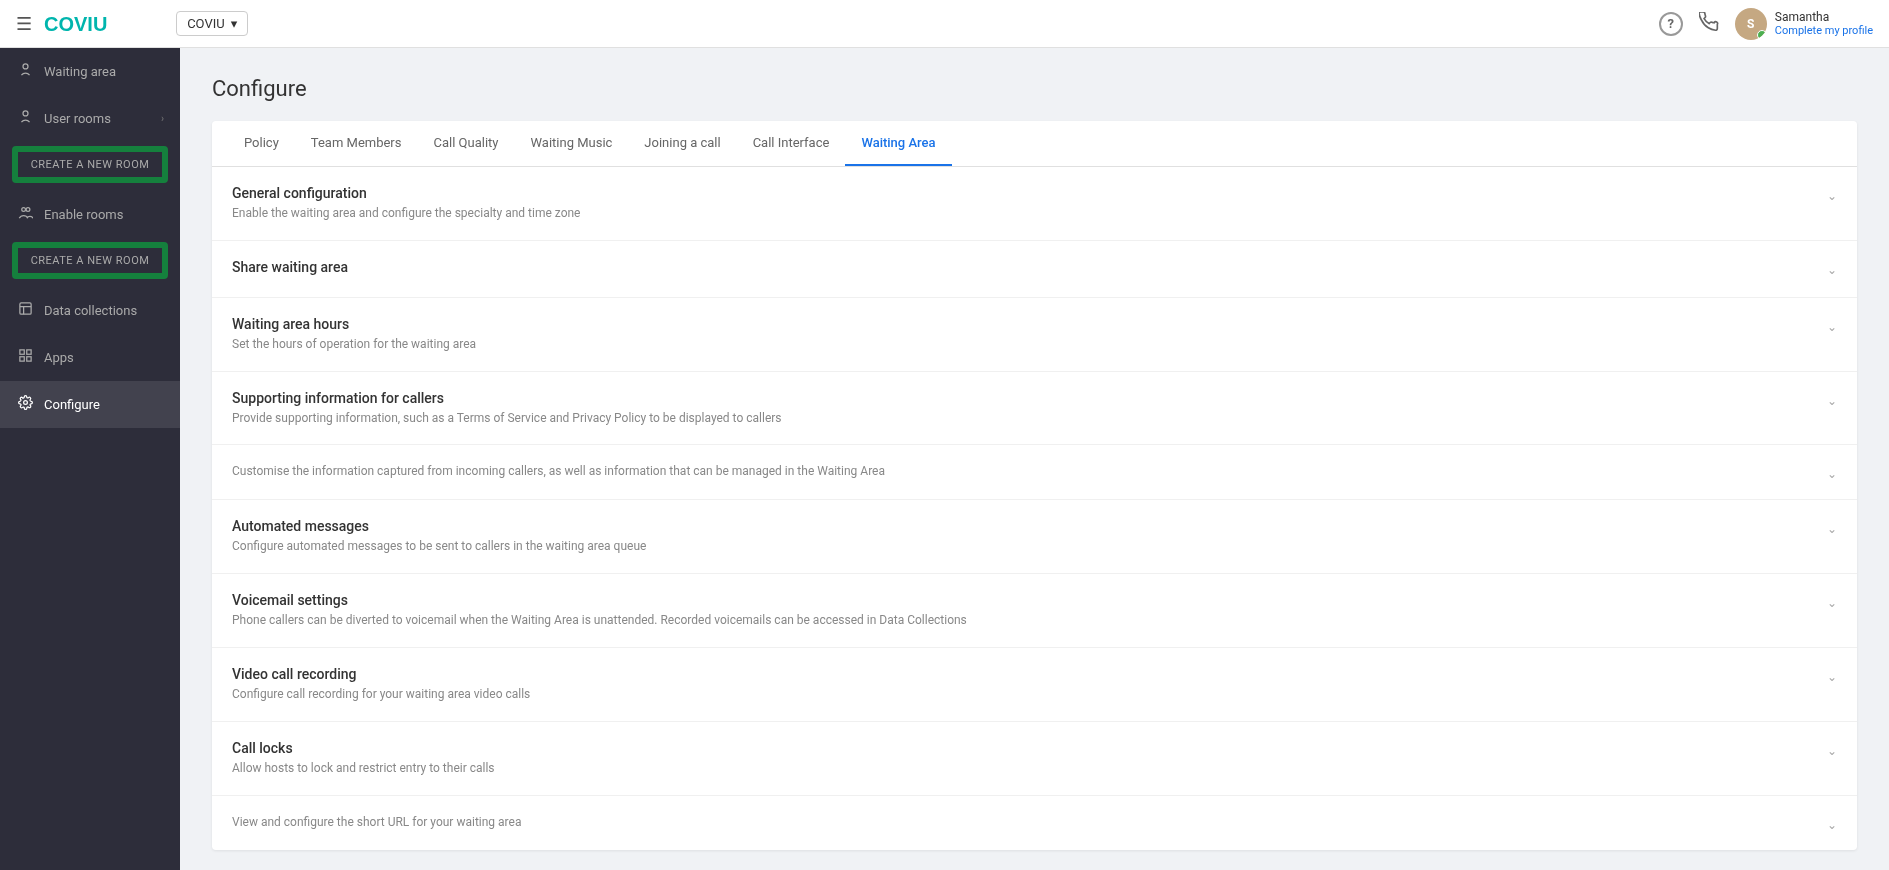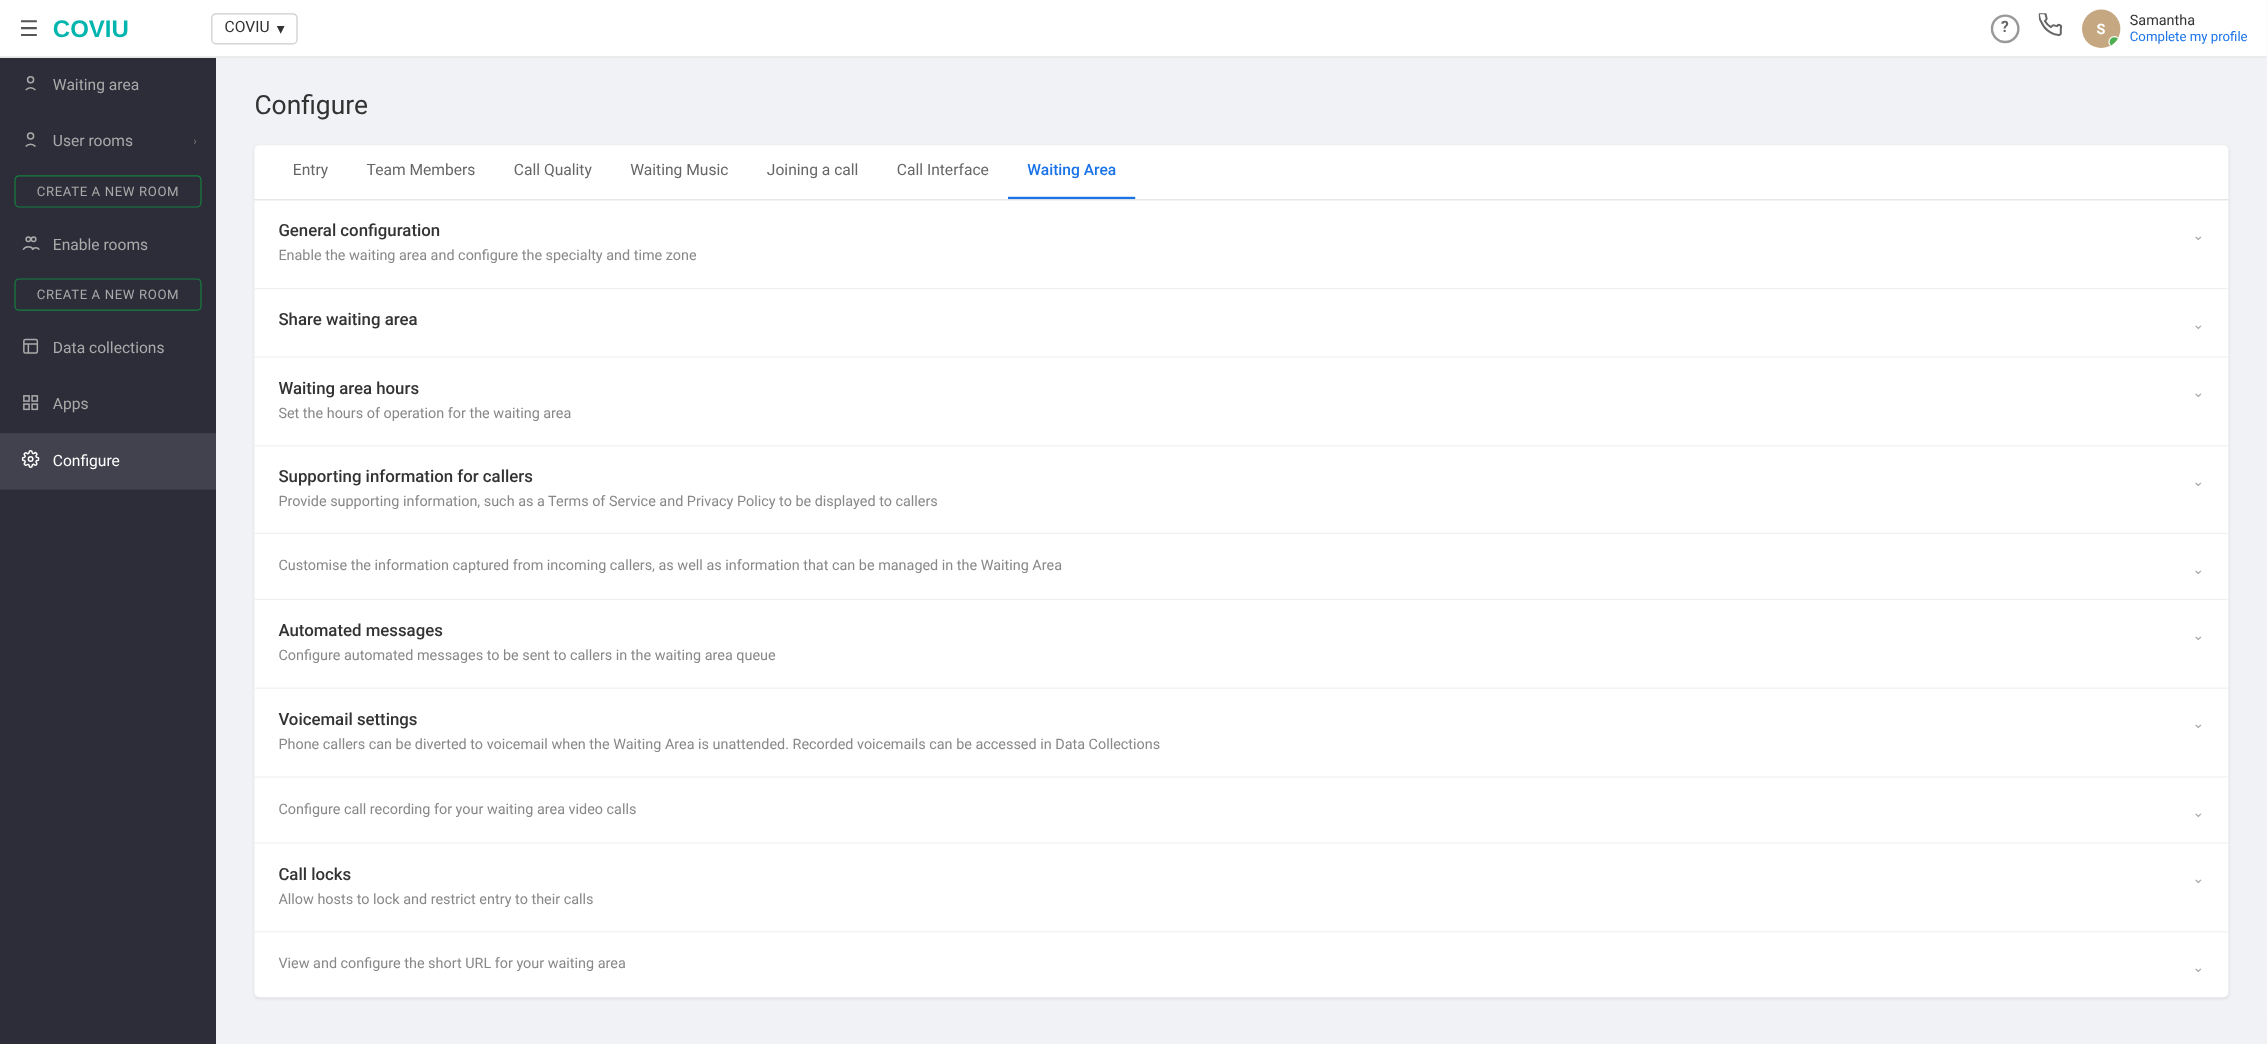--- a/index.html
+++ b/index.html
@@ -42,21 +42,21 @@
       display: flex; align-items: center; gap: 10px;
       padding: 14px 16px; color: #aaa; cursor: pointer;
       font-size: 13px; transition: background 0.15s;
     }
     .nav-item.active { color: #fff; background: rgba(255,255,255,0.1); }
     .nav-item .nav-icon { font-size: 15px; width: 18px; text-align: center; flex-shrink: 0; }
     .nav-item .nav-label { flex: 1; }
     .nav-item .nav-arrow { font-size: 10px; color: #777; }
     .create-room-btn {
       display: block; margin: 4px 12px 8px; padding: 6px 10px;
-      background: transparent; border: 1px solid #15803d; border-radius: 4px;
+      background: transparent; border: 6px solid #15803d; border-radius: 4px;
       color: #aaa; font-size: 11px; text-align: center; cursor: pointer;
       text-transform: uppercase; letter-spacing: 0.5px;
     }
 
     
     .main-content { flex: 1; overflow-y: auto; padding: 28px 32px; }
 
     .page-title { font-size: 22px; font-weight: 400; color: #333; margin-bottom: 20px; }
 
     
@@ -194,21 +194,21 @@
     </div>
   </nav>
 
   <div class="main-content">
     <h1 class="page-title">Configure</h1>
 
     <div class="config-panel">
 
       <div class="tabs-bar">
 
-      <div class="tab">Entry</div>
+      <div class="tab">Policy</div>
           <div class="tab">Team Members</div>
           <div class="tab">Call Quality</div>
           <div class="tab">Waiting Music</div>
           <div class="tab">Joining a call</div>
           <div class="tab">Call Interface</div>
           <div class="tab active">Waiting Area</div>
         </div>
 
       <div id="sections-container">
           <div class="config-section">
@@ -253,20 +253,21 @@
   </div>
           <div class="config-section">
     <div class="section-text">
       <div class="section-title">Voicemail settings</div>
       <div class="section-desc">Phone callers can be diverted to voicemail when the Waiting Area is unattended. Recorded voicemails can be accessed in Data Collections</div>
     </div>
     <div class="section-chevron">⌄</div>
   </div>
           <div class="config-section">
     <div class="section-text">
+      <div class="section-title">Video call recording</div>
       <div class="section-desc">Configure call recording for your waiting area video calls</div>
     </div>
     <div class="section-chevron">⌄</div>
   </div>
           <div class="config-section">
     <div class="section-text">
       <div class="section-title">Call locks</div>
       <div class="section-desc">Allow hosts to lock and restrict entry to their calls</div>
     </div>
     <div class="section-chevron">⌄</div>

